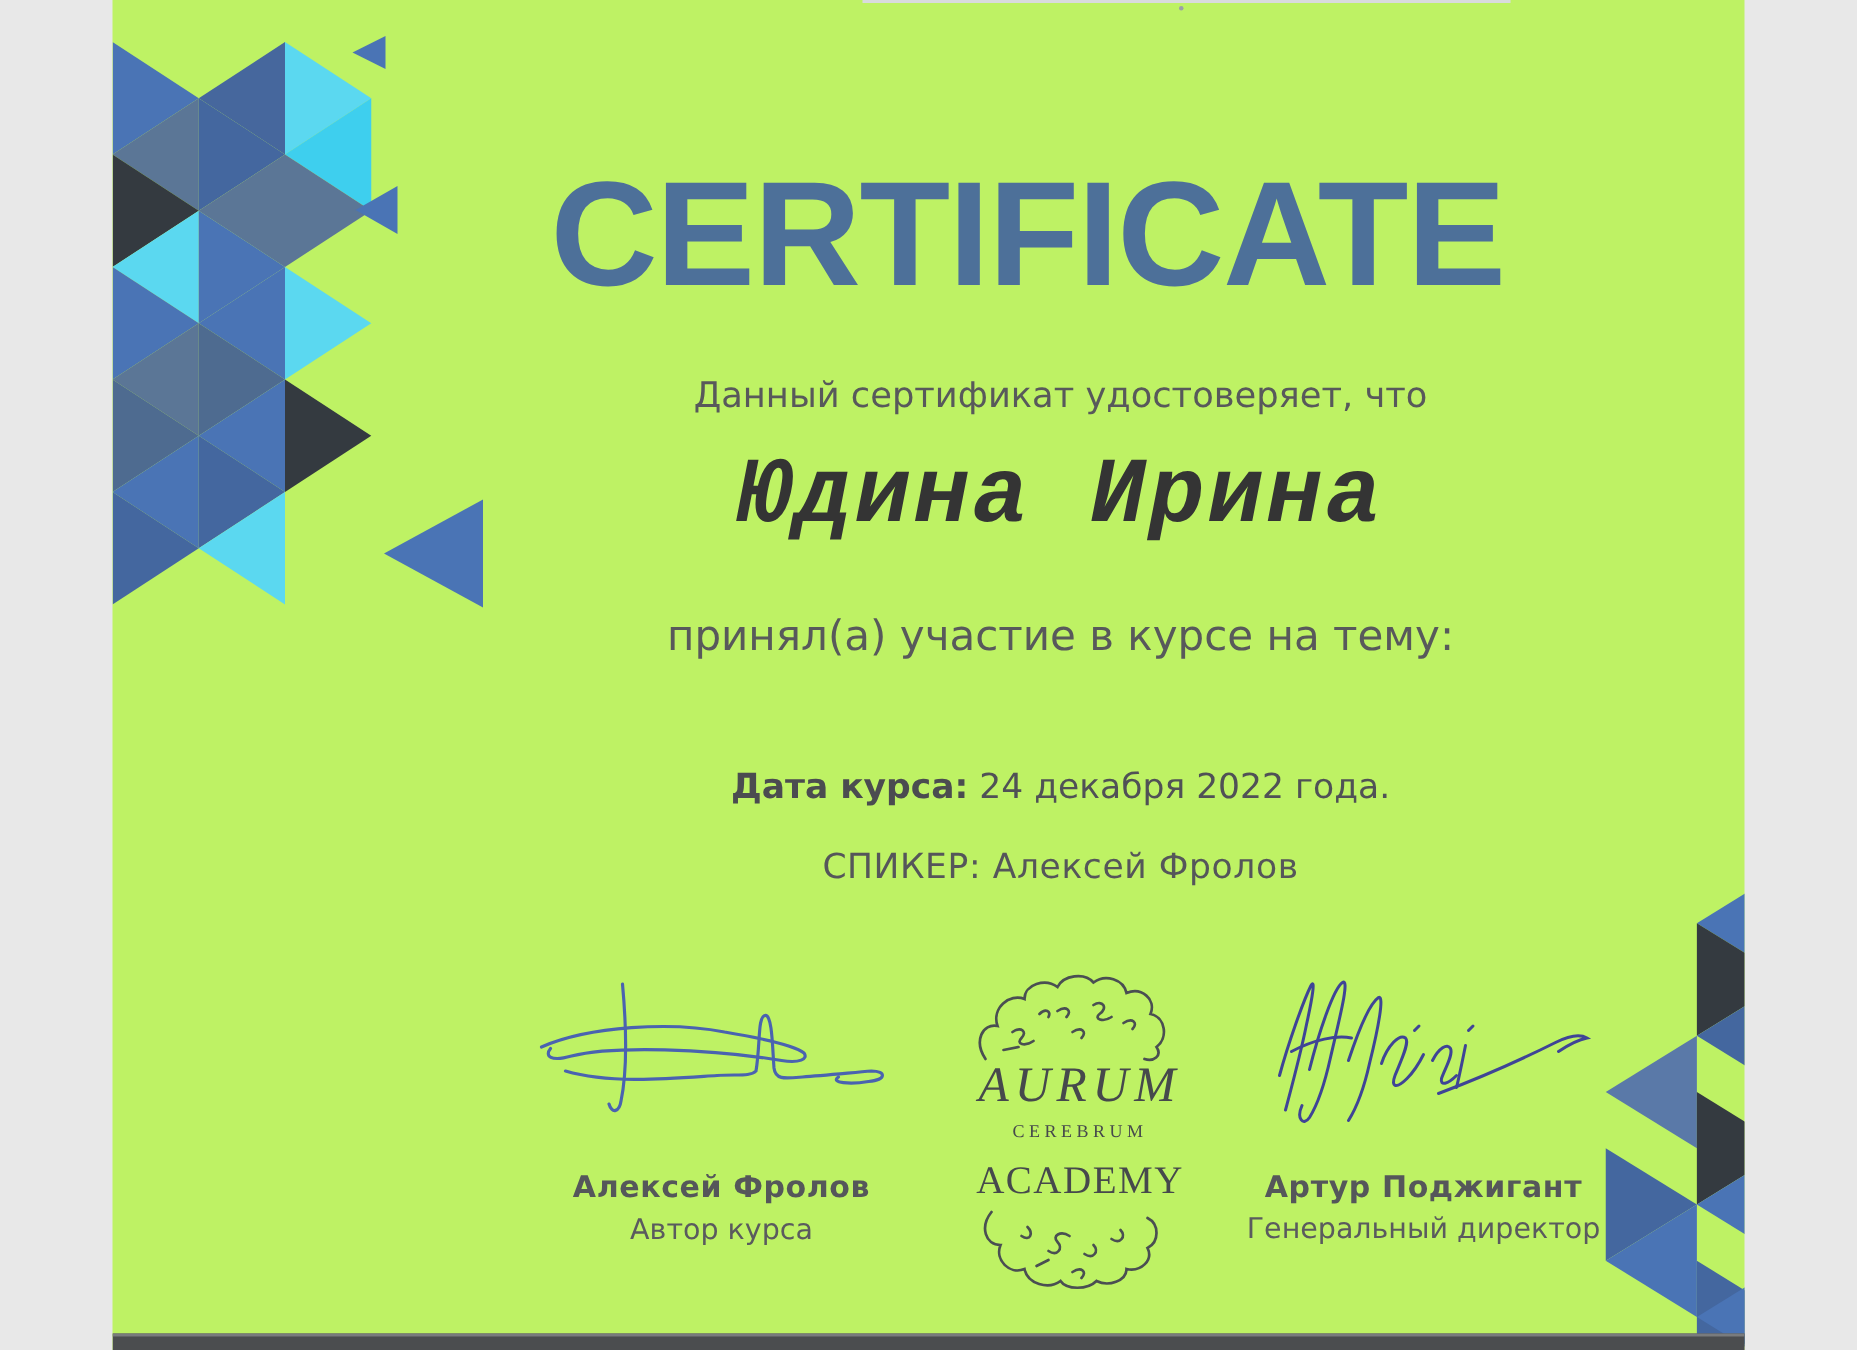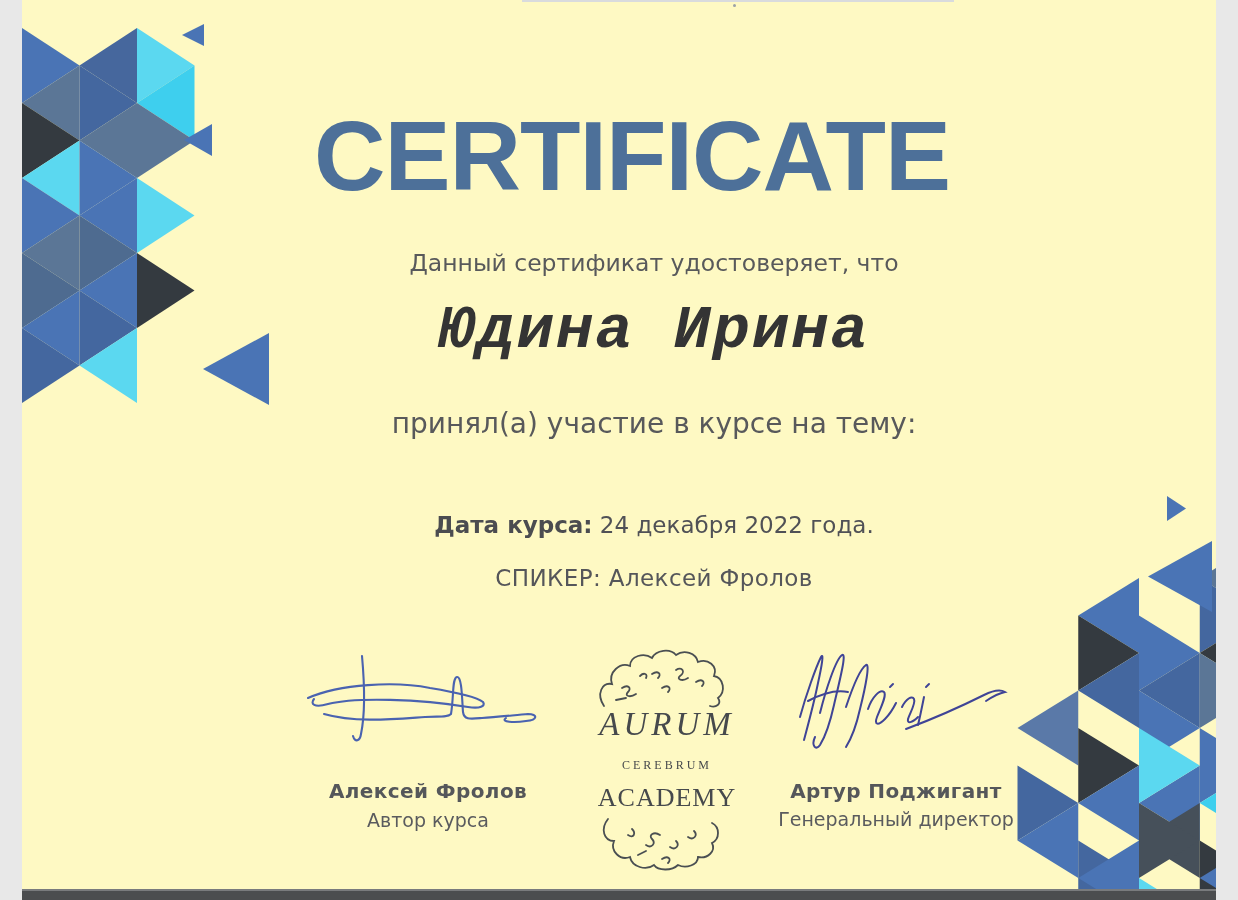--- a/index.html
+++ b/index.html
@@ -1,18 +1,18 @@
 <!DOCTYPE html>
 <html><head>
 <meta charset="utf-8">
 <style>
   html,body{margin:0;padding:0;background:#e8e8e8;}
   .page{
-    position:relative;width:1194px;height:900px;margin:0 auto;
-    background:#fef9c3;overflow:hidden;
+    position:relative;width:1088px;height:900px;margin:0 auto;
+    background:#bef264;overflow:hidden;
     font-family:"DejaVu Sans","Liberation Sans",sans-serif;
   }
   .abs{position:absolute;}
   .center-col{left:26px;width:1212px;text-align:center;}
   .title{
     left:0;width:1220px;top:106px;text-align:center;
     font-family:"Liberation Sans",sans-serif;
     font-size:99px;font-weight:700;letter-spacing:-1px;line-height:1;
   }
   .intro{top:249px;font-size:23.5px;color:#58595b;}
@@ -25,21 +25,21 @@
   .date-line{top:512px;font-size:23px;color:#505156;}
   .date-line b{font-weight:700;color:#4b4c50;}
   .speaker-line{top:565px;font-size:23px;color:#55565a;letter-spacing:.4px;}
   .sig-name{font-size:20px;font-weight:700;color:#55575a;letter-spacing:.4px;}
   .sig-role{font-size:19px;color:#5a5b5e;}
   .left-block{left:306px;width:200px;text-align:center;}
   .right-block{left:749px;width:250px;text-align:center;}
   .logo{left:563px;top:648px;width:164px;text-align:center;color:#46494c;
         font-family:"Liberation Serif","DejaVu Serif",serif;}
   .logo .l1{font-size:33px;letter-spacing:4px;margin-top:-4px;font-style:italic;}
-  .logo .l2{font-size:12px;letter-spacing:3px;margin-top:15px;}
+  .logo .l2{font-size:12px;letter-spacing:3px;margin-top:4px;}
   .logo .l3{font-size:26px;letter-spacing:1px;margin-top:10px;}
   .bottom-strip{left:0;top:889px;width:1238px;height:11px;background:#4b4d4f;border-top:2px solid #797b7d;}
   .top-line{left:500px;top:0;width:432px;height:2px;background:#d9dbdd;}
   .speck{left:711px;top:4px;width:3px;height:3px;background:#9ba1a7;border-radius:50%;}
   svg{display:block;}
 </style>
 </head>
 <body>
 
 <div class="page">

